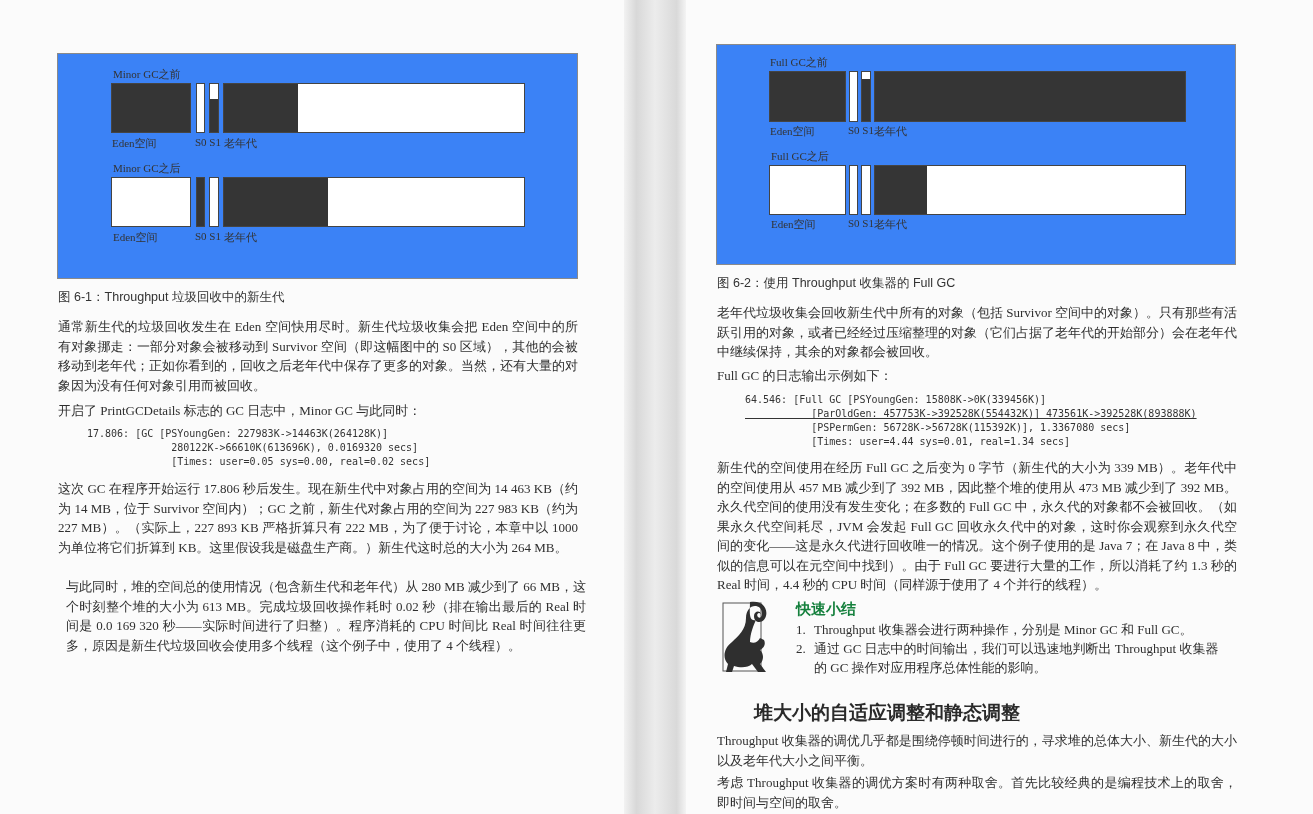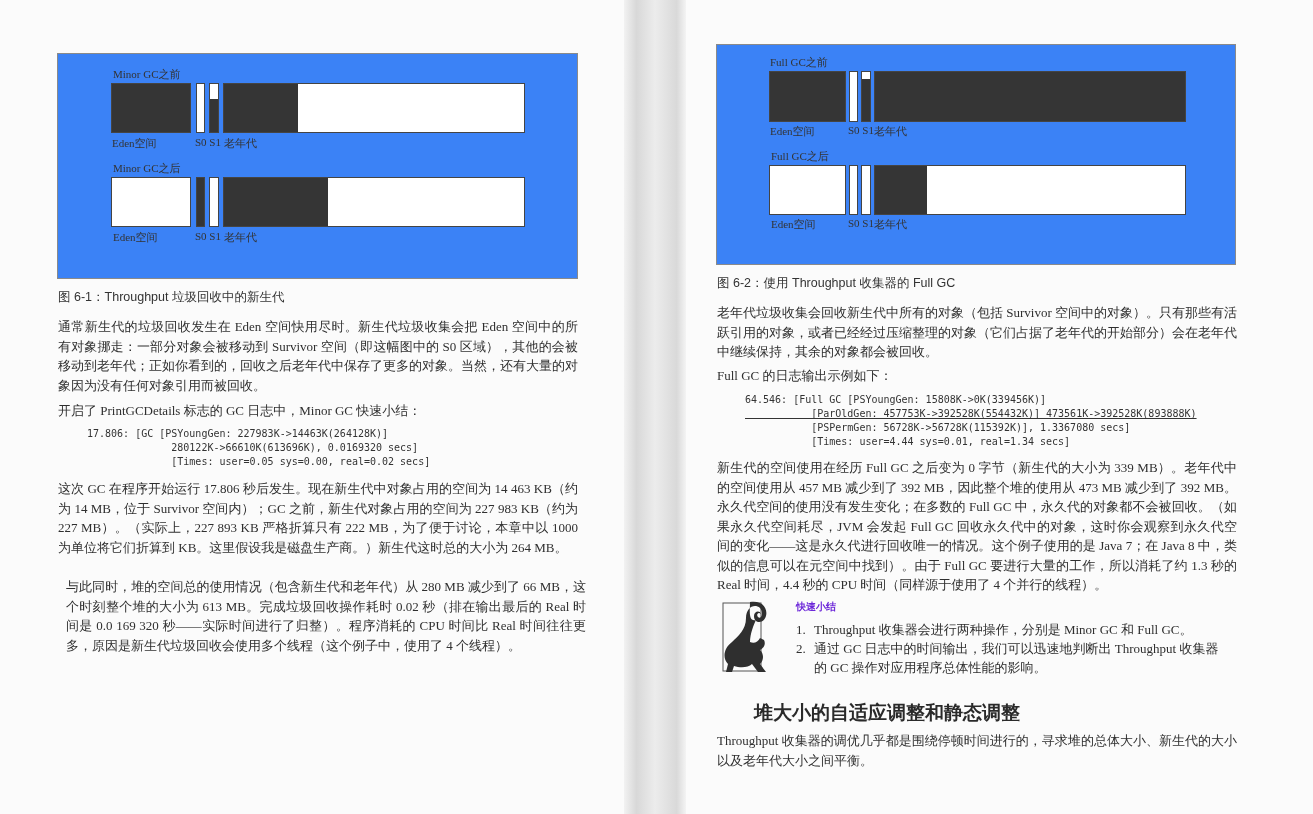--- a/index.html
+++ b/index.html
@@ -10,21 +10,21 @@
   .gutter{position:absolute;top:0;left:624px;width:62px;height:814px;background:linear-gradient(to right,#f2f2f2,#d8d8d8 20%,#ececec 50%,#d9d9d9 85%,#f4f4f4);}
   .figure-box{position:absolute;border:1px solid #8a8a8a;background:#3b82f6;}
   .fig-label{position:absolute;font-family:"Liberation Serif",serif;font-size:11px;color:#333;white-space:nowrap;}
   .bar{position:absolute;border:1.5px solid #444;box-sizing:border-box;background:#fff;}
   .fill{position:absolute;background:#353535;}
   .caption{position:absolute;font-family:"Liberation Sans",sans-serif;font-size:12.5px;color:#333;white-space:nowrap;}
   .para{position:absolute;font-family:"Liberation Serif",serif;font-size:13px;line-height:19.5px;color:#2f2f2f;text-align:justify;text-align-last:left;}
   .para.single{text-align:left;}
   .code{position:absolute;font-family:"DejaVu Sans Mono",monospace;font-size:10px;line-height:15.5px;color:#333;white-space:pre;}
   .heading{position:absolute;font-family:"DejaVu Sans",sans-serif;font-weight:bold;font-size:19px;color:#2a2a2a;white-space:nowrap;}
-  .summary-title{position:absolute;font-family:"DejaVu Sans",sans-serif;font-weight:bold;font-size:10px;color:#6d28d9;}
+  .summary-title{position:absolute;font-family:"DejaVu Sans",sans-serif;font-weight:bold;font-size:15px;color:#15803d;}
   .summary-item{position:absolute;font-family:"Liberation Serif",serif;font-size:13px;line-height:19px;color:#2f2f2f;}
   .summary-item .num{display:inline-block;width:18px;}
 </style>
 </head>
 <body>
 
 <div class="page page-left">
 
   <div class="figure-box" style="left:57px;top:53px;width:519px;height:224px;">
 
@@ -53,21 +53,21 @@
         <div class="fill" style="left:0;top:0;width:104px;bottom:0;"></div>
       </div>
     <div class="fig-label" style="left:55px;top:176px;">Eden空间</div>
     <div class="fig-label" style="left:137px;top:176px;">S0 S1</div>
     <div class="fig-label" style="left:166px;top:176px;">老年代</div>
   </div>
 
   <div class="caption" style="left:58px;top:289px;">图 6-1：Throughput 垃圾回收中的新生代</div>
 
   <div class="para" style="left:58px;top:317px;width:520px;">通常新生代的垃圾回收发生在 Eden 空间快用尽时。新生代垃圾收集会把 Eden 空间中的所有对象挪走：一部分对象会被移动到 Survivor 空间（即这幅图中的 S0 区域），其他的会被移动到老年代；正如你看到的，回收之后老年代中保存了更多的对象。当然，还有大量的对象因为没有任何对象引用而被回收。</div>
-  <div class="para single" style="left:58px;top:401px;width:520px;">开启了 PrintGCDetails 标志的 GC 日志中，Minor GC 快速小结：</div>
+  <div class="para single" style="left:58px;top:401px;width:520px;">开启了 PrintGCDetails 标志的 GC 日志中，Minor GC 与此同时：</div>
 
   <div>
     <div class="code" style="left:87px;top:426px;">17.806: [GC [PSYoungGen: 227983K-&gt;14463K(264128K)]</div>
     <div class="code" style="left:87px;top:440px;">              280122K-&gt;66610K(613696K), 0.0169320 secs]</div>
     <div class="code" style="left:87px;top:454px;">              [Times: user=0.05 sys=0.00, real=0.02 secs]</div>
   </div>
 
   <div class="para" style="left:58px;top:479px;width:520px;">这次 GC 在程序开始运行 17.806 秒后发生。现在新生代中对象占用的空间为 14 463 KB（约为 14 MB，位于 Survivor 空间内）；GC 之前，新生代对象占用的空间为 227 983 KB（约为 227 MB）。（实际上，227 893 KB 严格折算只有 222 MB，为了便于讨论，本章中以 1000 为单位将它们折算到 KB。这里假设我是磁盘生产商。）新生代这时总的大小为 264 MB。</div>
   <div class="para" style="left:58px;top:577px;width:520px;margin-left:8px;">与此同时，堆的空间总的使用情况（包含新生代和老年代）从 280 MB 减少到了 66 MB，这个时刻整个堆的大小为 613 MB。完成垃圾回收操作耗时 0.02 秒（排在输出最后的 Real 时间是 0.0 169 320 秒——实际时间进行了归整）。程序消耗的 CPU 时间比 Real 时间往往更多，原因是新生代垃圾回收会使用多个线程（这个例子中，使用了 4 个线程）。</div>
 </div>
@@ -131,13 +131,14 @@
       <span class="num">2.</span><span>通过 GC 日志中的时间输出，我们可以迅速地判断出 Throughput 收集器</span>
     </div>
     <div class="summary-item" style="left:110px;top:658px;">
       <span class="num"></span><span>的 GC 操作对应用程序总体性能的影响。</span>
     </div>
   </div>
 
   <div class="heading" style="left:48px;top:700px;margin-left:20px;">堆大小的自适应调整和静态调整</div>
 
   <div class="para" style="left:31px;top:731px;width:520px;">Throughput 收集器的调优几乎都是围绕停顿时间进行的，寻求堆的总体大小、新生代的大小以及老年代大小之间平衡。</div>
+  <div class="para" style="left:31px;top:773px;width:520px;">考虑 Throughput 收集器的调优方案时有两种取舍。首先比较经典的是编程技术上的取舍，即时间与空间的取舍。</div>
 </div>
 
 </body></html>

